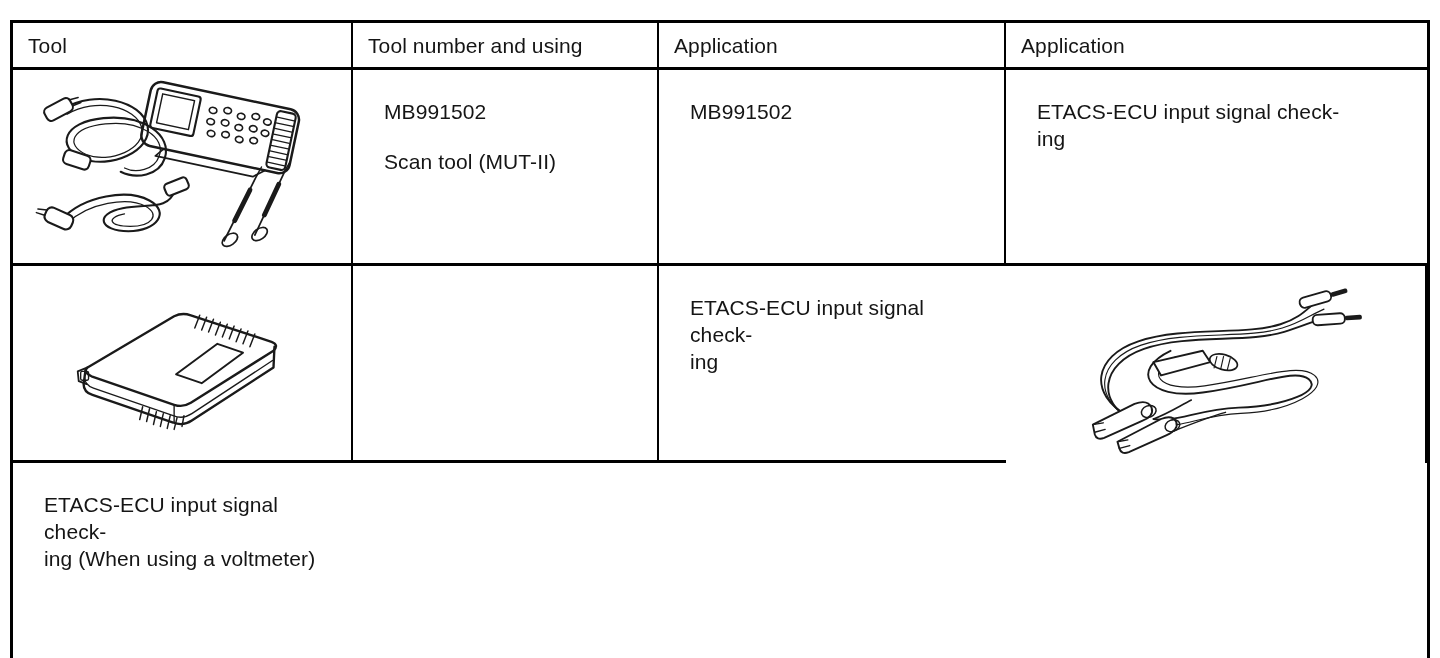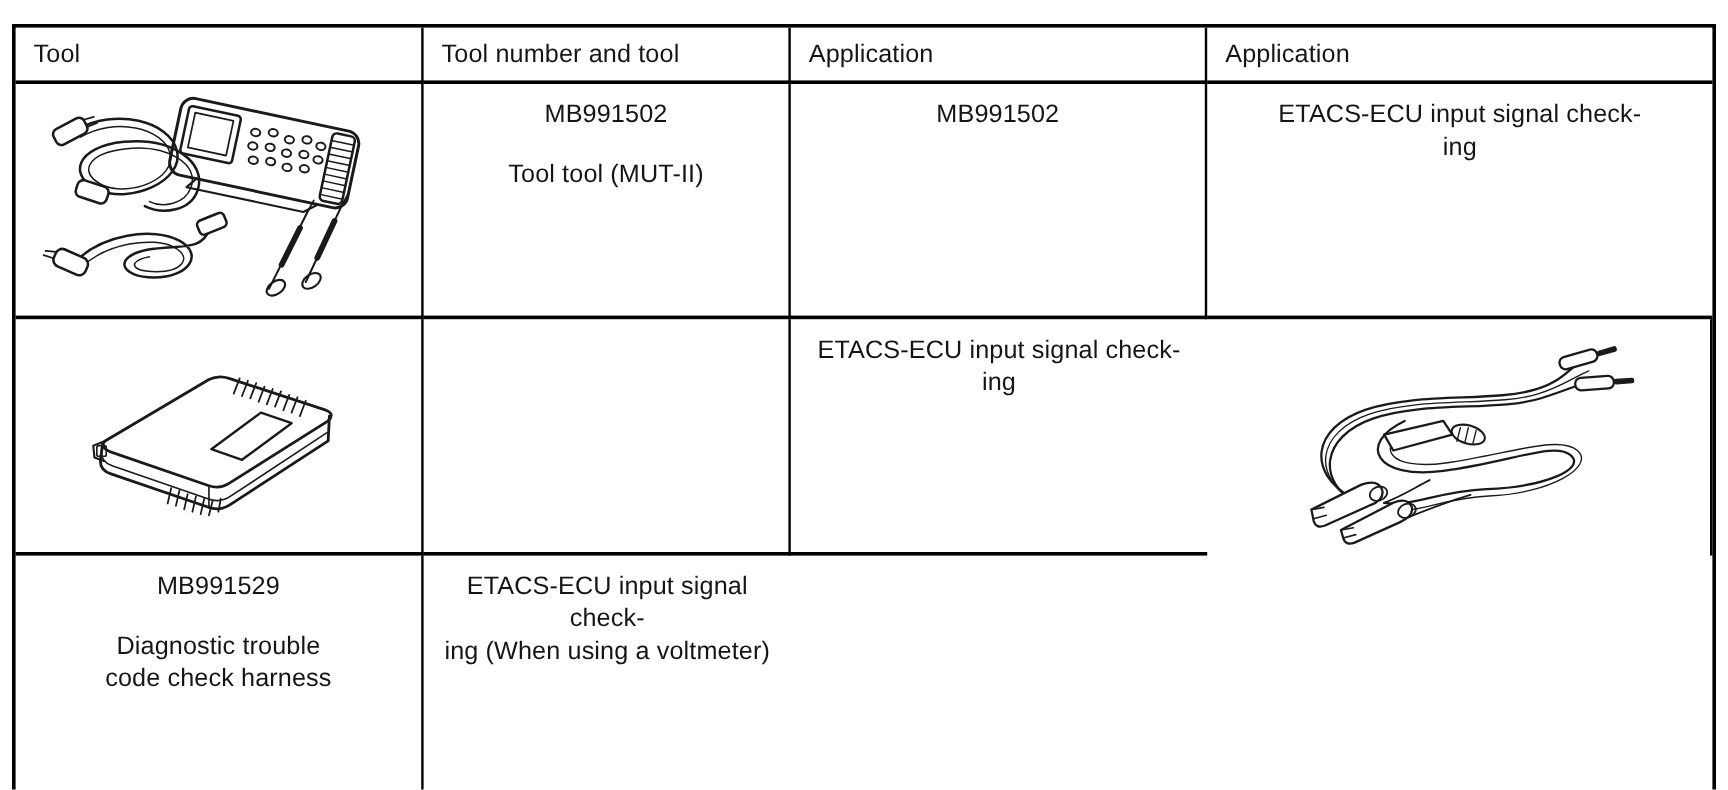--- a/index.html
+++ b/index.html
@@ -29,36 +29,36 @@
     letter-spacing:.1px;
     overflow:hidden;
     box-sizing:border-box;
   }
   .cell.lastcol{border-right:none;}
   .cell.lastrow{border-bottom:none;}
   .cell.head{
     display:flex;align-items:center;
     padding-top:0;padding-bottom:0;
   }
-  .cell p{margin:0;white-space:pre-line;text-align:center;}
+  .cell p{margin:16px;white-space:pre-line;}
   .cell p.toolname{margin-top:23px;}
   .cell.imgcell{
     display:flex;align-items:center;justify-content:center;
     padding:5px;
   }
   .cell.imgcell svg{display:block;}
 </style>
 </head>
 <body>
 
 <div class="page">
   <div class="tools-table">
 
     <div class="cell head">Tool</div>
-    <div class="cell head">Tool number and tool</div>
+    <div class="cell head">Tool number and using</div>
     <div class="cell head">Application</div>
     <div class="cell head lastcol">Application</div>
 
     <div class="cell imgcell">
       <svg width="318" height="182" viewBox="0 0 320 190">
         <g fill="none" stroke="#1a1a1a" stroke-width="2.2" stroke-linejoin="round" stroke-linecap="round">
 
           <g transform="rotate(12 200 58)">
             <rect x="120" y="20" width="158" height="68" rx="11" fill="#fff" stroke-width="2.6"></rect>
             <rect x="127" y="27" width="46" height="42" rx="3"></rect>
@@ -112,21 +112,21 @@
           <ellipse cx="210" cy="171" rx="9" ry="5.5" transform="rotate(-35 210 171)" stroke-width="1.8"></ellipse>
           <path d="M268 98 L236 166" stroke-width="1.8"></path>
           <path d="M261 113 L246 145" stroke-width="5"></path>
           <path d="M268 98l5 -9" stroke-width="1.5"></path>
           <ellipse cx="241" cy="165" rx="9" ry="5.5" transform="rotate(-35 241 165)" stroke-width="1.8"></ellipse>
         </g>
       </svg>
     </div>
     <div class="cell">
       <p>MB991502</p>
-      <p class="toolname">Tool tool (MUT-II)</p>
+      <p class="toolname">Scan tool (MUT-II)</p>
     </div>
     <div class="cell">
       <p>MB991502</p>
     </div>
     <div class="cell lastcol">
       <p>ETACS-ECU input signal check-
 ing</p>
     </div>
 
     <div class="cell imgcell">
@@ -193,24 +193,19 @@
           <path d="M30 158 L74 136 Q88 131 92 140 Q95 149 82 154 L42 172 Q34 175 32 168 Z" fill="#fff"></path>
           <path d="M30 158l11 -2 M32 166l11 -3" stroke-width="1.4"></path>
           <ellipse cx="89" cy="144" rx="8" ry="6" transform="rotate(-22 89 144)" stroke-width="1.6"></ellipse>
 
           <path d="M56 176 L102 152 Q114 147 118 155 Q121 163 108 169 L68 187 Q60 190 58 183 Z" fill="#fff"></path>
           <path d="M56 176l11 -2 M58 183l11 -3" stroke-width="1.4"></path>
           <ellipse cx="114" cy="159" rx="8" ry="6" transform="rotate(-22 114 159)" stroke-width="1.6"></ellipse>
         </g>
       </svg>
     </div>
-    <div class="cell lastrow">
-      <p>MB991529</p>
-      <p class="toolname">Diagnostic trouble
-code check harness</p>
-    </div>
     <div class="cell lastcol lastrow">
       <p>ETACS-ECU input signal check-
 ing (When using a voltmeter)</p>
     </div>
 
   </div>
 </div>
 
 </body></html>

